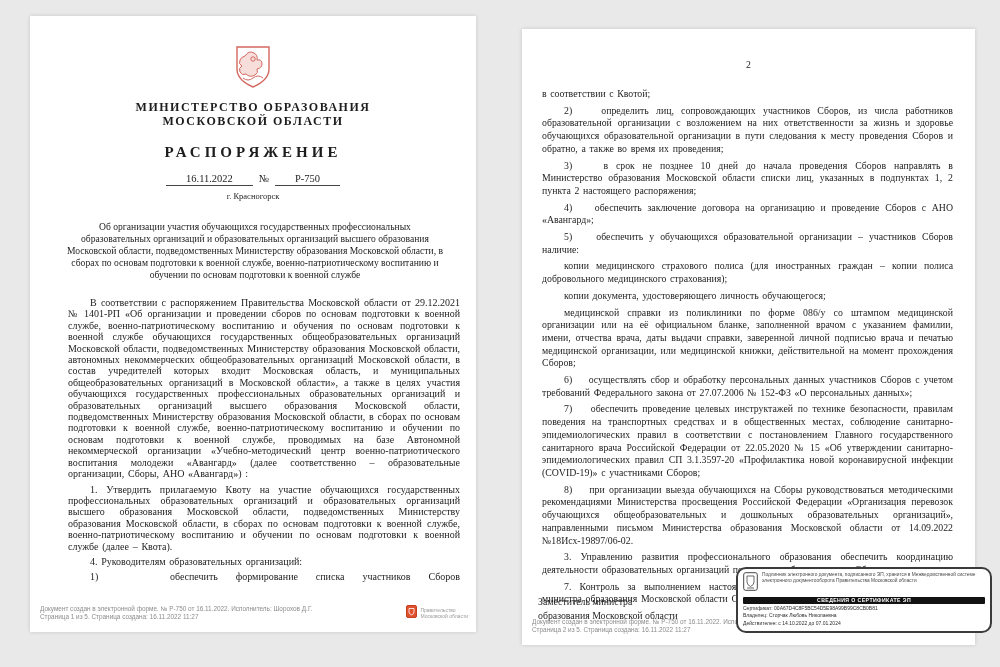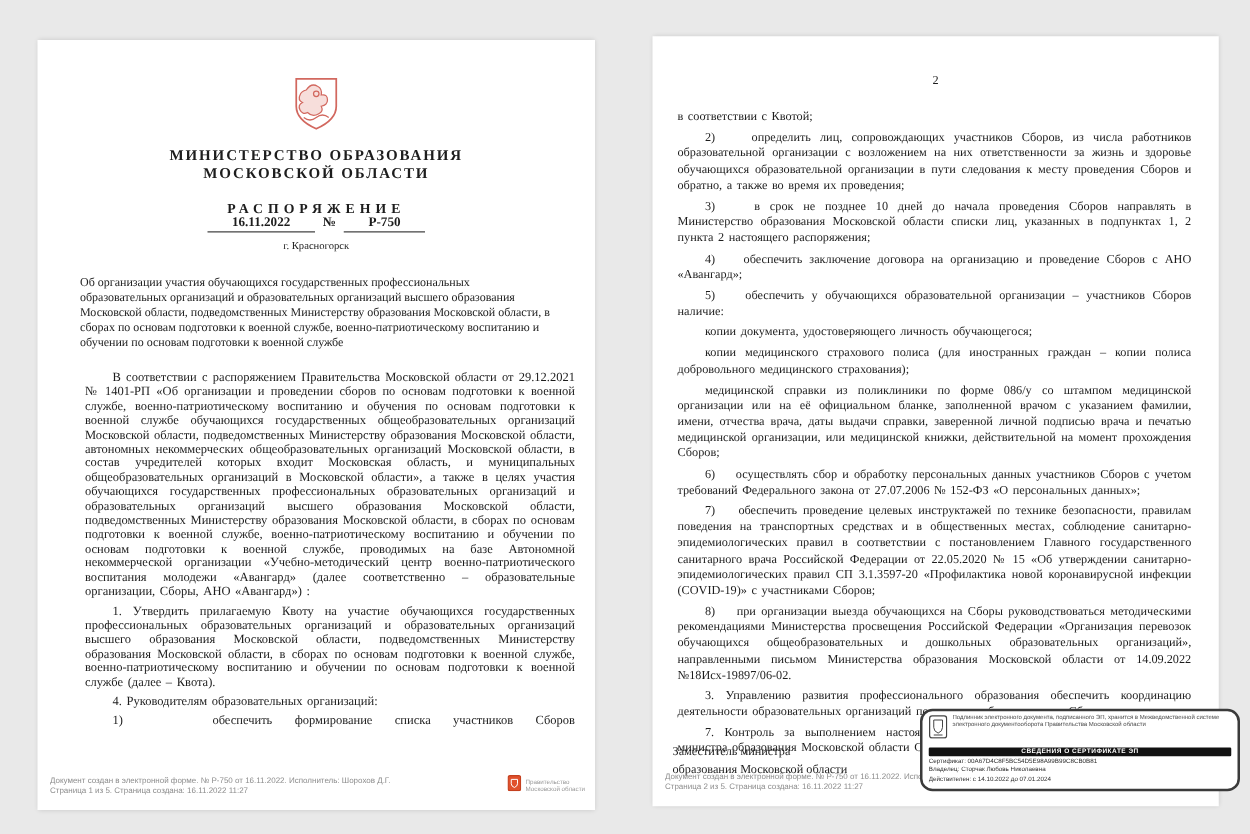--- a/index.html
+++ b/index.html
@@ -9,45 +9,46 @@
     font-family:"Liberation Serif","DejaVu Serif",serif;
     color:#1d1d1d;
     overflow:hidden;
     position:relative;
   }
   .page{
     position:absolute;
     background:#ffffff;
     box-shadow:0 0 4px rgba(0,0,0,.15);
   }
-  .page1{left:30px;top:32px;width:446px;height:616px;}
+  .page1{left:30px;top:16px;width:446px;height:616px;}
   .page2{left:522px;top:29px;width:453px;height:616px;}
 
   
   .p1-header{text-align:center;padding-top:28px;}
   .arms{display:inline-block;}
   .ministry{
     font-weight:bold;font-size:12px;line-height:14px;letter-spacing:1.5px;
     margin-top:6px;
   }
   .ministry.second{margin-top:0;}
   .doctype{
-    font-weight:bold;font-size:11px;letter-spacing:4px;margin-top:16px;
-  }
-  .dateline{margin-top:0;font-size:10.5px;font-weight:bold;}
+    font-weight:bold;font-size:15px;letter-spacing:4px;margin-top:16px;
+  }
+  .dateline{margin-top:12px;font-size:10.5px;}
   .dateline .u{
     display:inline-block;border-bottom:1px solid #444;
     padding:0 20px 1px 20px;
   }
   .dateline .nsign{display:inline-block;padding:0 6px;}
   .city{font-size:8.5px;margin-top:5px;}
 
   
   .doc-title{
     margin:20px 30px 0 34px;
+    text-align:center;
     font-size:9.6px;line-height:12px;
   }
 
   
   .body-block{margin:0;}
   .page1 .body-block{padding:12px 12px 0 34px;font-size:10px;line-height:11.4px;}
   .page2 .body-block{padding:0 18px 0 16px;font-size:9.8px;line-height:12.7px;}
   .para{
     margin:4px;text-align:justify;word-spacing:1.2px;
   }
@@ -145,22 +146,22 @@
 
 <div class="page page2">
   <div class="pagenum">2</div>
 
   <div class="body-block">
       <p class="para ">в соответствии с Квотой;</p>
       <p class="para indent">2)&nbsp;&nbsp;&nbsp; определить лиц, сопровождающих участников Сборов, из числа работников образовательной организации с возложением на них ответственности за жизнь и здоровье обучающихся образовательной организации в пути следования к месту проведения Сборов и обратно, а также во время их проведения;</p>
       <p class="para indent">3)&nbsp;&nbsp;&nbsp; в срок не позднее 10 дней до начала проведения Сборов направлять в Министерство образования Московской области списки лиц, указанных в подпунктах 1, 2 пункта 2 настоящего распоряжения;</p>
       <p class="para indent">4)&nbsp;&nbsp;&nbsp; обеспечить заключение договора на организацию и проведение Сборов с АНО «Авангард»;</p>
       <p class="para indent">5)&nbsp;&nbsp;&nbsp; обеспечить у обучающихся образовательной организации – участников Сборов наличие:</p>
+      <p class="para indent">копии медицинского страхового полиса (для иностранных граждан – копии полиса добровольного медицинского страхования);</p>
       <p class="para indent">копии документа, удостоверяющего личность обучающегося;</p>
-      <p class="para indent">копии медицинского страхового полиса (для иностранных граждан – копии полиса добровольного медицинского страхования);</p>
       <p class="para indent">медицинской справки из поликлиники по форме 086/у со штампом медицинской организации или на её официальном бланке, заполненной врачом с указанием фамилии, имени, отчества врача, даты выдачи справки, заверенной личной подписью врача и печатью медицинской организации, или медицинской книжки, действительной на момент прохождения Сборов;</p>
       <p class="para indent">6)&nbsp;&nbsp;&nbsp; осуществлять сбор и обработку персональных данных участников Сборов с учетом требований Федерального закона от 27.07.2006 № 152-ФЗ «О персональных данных»;</p>
       <p class="para indent">7)&nbsp;&nbsp;&nbsp; обеспечить проведение целевых инструктажей по технике безопасности, правилам поведения на транспортных средствах и в общественных местах, соблюдение санитарно-эпидемиологических правил в соответствии с постановлением Главного государственного санитарного врача Российской Федерации от 22.05.2020 № 15 «Об утверждении санитарно-эпидемиологических правил СП 3.1.3597-20 «Профилактика новой коронавирусной инфекции (COVID-19)» с участниками Сборов;</p>
       <p class="para indent">8)&nbsp;&nbsp;&nbsp; при организации выезда обучающихся на Сборы руководствоваться методическими рекомендациями Министерства просвещения Российской Федерации «Организация перевозок обучающихся общеобразовательных и дошкольных образовательных организаций», направленными письмом Министерства образования Московской области от 14.09.2022 №18Исх-19897/06-02.</p>
       <p class="para indent">3. Управлению развития профессионального образования обеспечить координацию деятельности образовательных организаций по участию обучающихся в Сборах.</p>
       <p class="para indent">7. Контроль за выполнением настоящего распоряжения возложить на заместителя министра образования Московской области Сторчак Л.Н.</p>
     </div>
 
   <div class="sig-row">
     <div class="sig-left">

